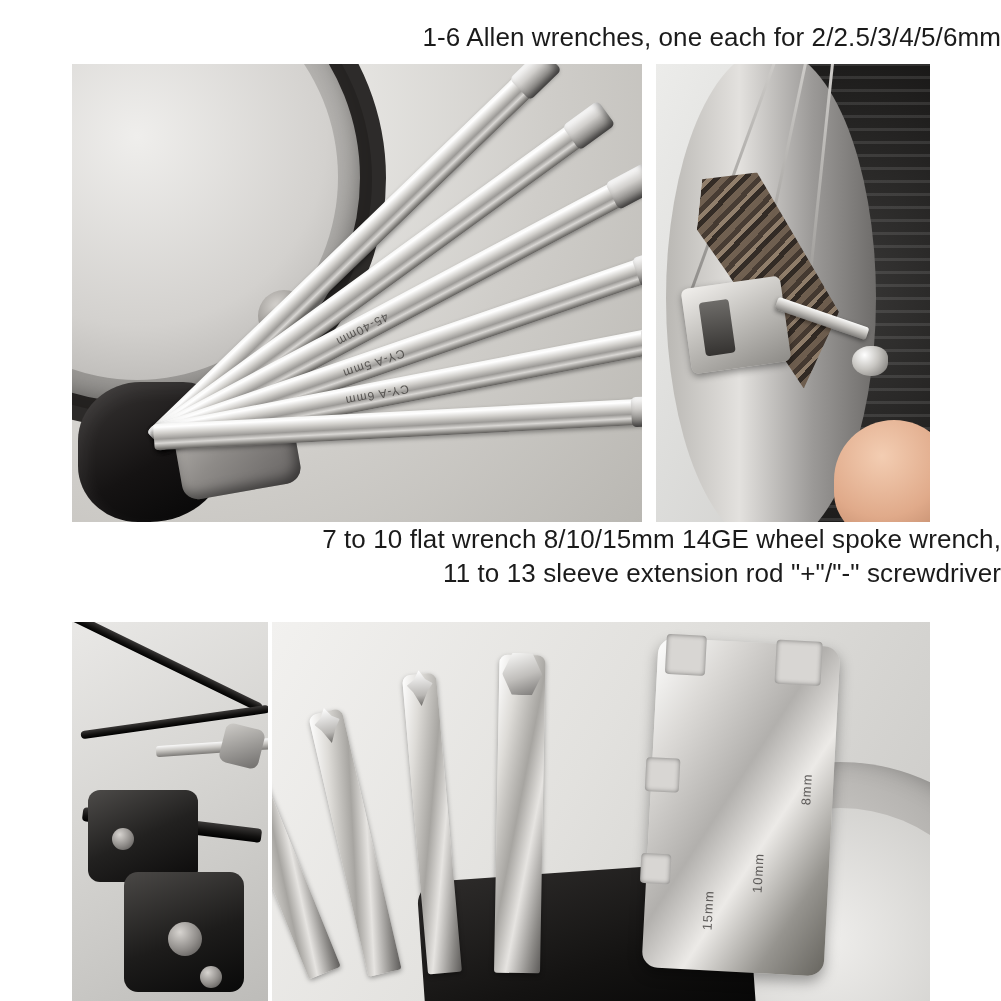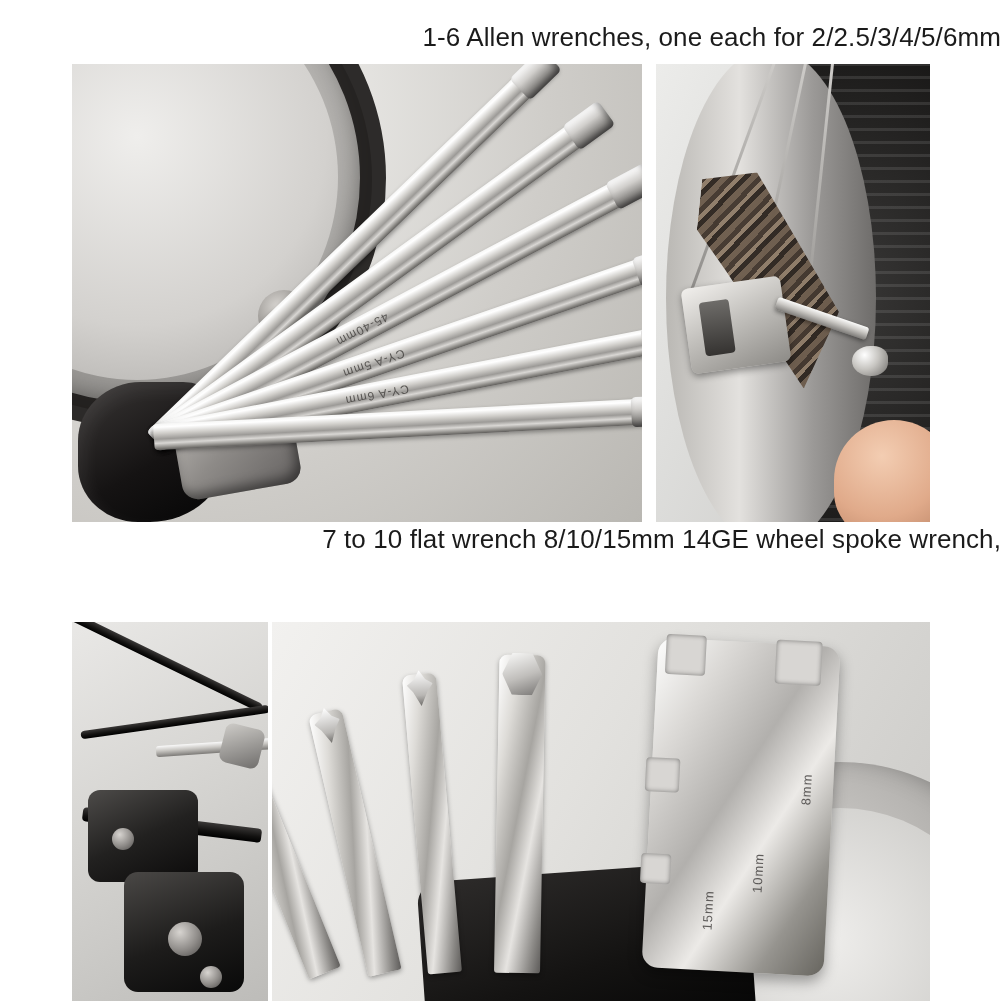--- a/index.html
+++ b/index.html
@@ -405,20 +405,21 @@
     <div class="spoke" style="left:120px;top:-10px;height:260px;transform:rotate(20deg);"></div>
     <div class="chain"></div>
     <div class="tool-body"></div>
     <div class="pin"></div>
     <div class="knob"></div>
     <div class="thumb"></div>
   </div>
 
   <div class="caption" id="caption-mid">
     <span class="line">7 to 10 flat wrench 8/10/15mm 14GE wheel spoke wrench,</span>
+    <span class="line">11 to 13 sleeve extension rod "+"/"-" screwdriver</span>
   </div>
 
   <div class="photo" id="photo-brake">
     <div class="bg"></div>
     <div class="bar b1"></div>
     <div class="bar b2"></div>
     <div class="bar b3"></div>
     <div class="hubblk"></div>
     <div class="hubblk2"></div>
     <div class="rod"></div>

